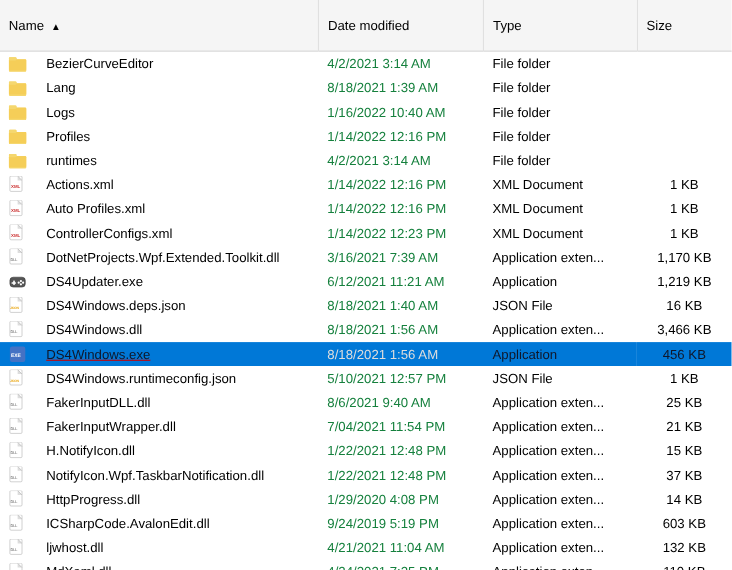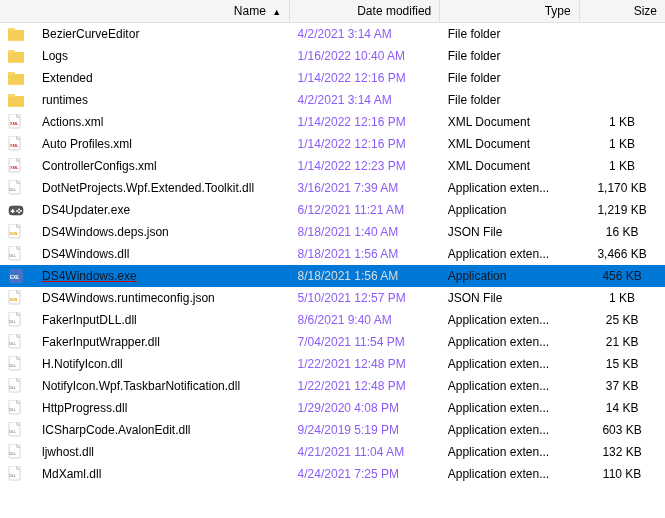--- a/index.html
+++ b/index.html
@@ -13,22 +13,22 @@
       overflow: hidden;
     }
     .file-table {
       width: 100%;
       border-collapse: collapse;
     }
     .file-table thead tr {
       border-bottom: 1px solid #e0e0e0;
     }
     .file-table thead th {
-      text-align: right;
-      padding: 4px 8px;
+      text-align: left;
+      padding: 16px 8px;
       font-weight: normal;
       color: #000;
       background: #f5f5f5;
       border-right: 1px solid #e0e0e0;
       cursor: pointer;
       user-select: none;
       white-space: nowrap;
     }
     .file-table thead th:last-child {
       border-right: none;
@@ -56,21 +56,21 @@
       text-overflow: ellipsis;
       border: none;
     }
     .file-table tbody td:first-child {
       min-width: 270px;
       max-width: 270px;
     }
     .file-table tbody td:nth-child(2) {
       min-width: 140px;
       max-width: 140px;
-      color: #8b5cf6;
+      color: #15803d;
     }
     .file-table tbody tr.selected td:nth-child(2) {
       color: #ddd;
     }
     .file-table tbody td:nth-child(3) {
       min-width: 130px;
       max-width: 130px;
     }
     .file-table tbody td:nth-child(4) {
       text-align: center;
@@ -146,38 +146,55 @@
         <tr>
           <td>
             <div class="name-wrapper">
               <svg class="svg-icon" viewBox="0 0 16 16">
       <rect x="0" y="4" width="16" height="11" rx="1" fill="#F5C842"></rect>
       <rect x="0" y="4" width="16" height="11" rx="1" fill="#F5D76E"></rect>
       <rect x="0" y="2" width="7" height="4" rx="1" fill="#F5D76E"></rect>
       <rect x="0" y="4" width="16" height="10" rx="1" fill="#F5CE58"></rect>
       <rect x="0" y="2" width="7" height="3" rx="1" fill="#F5D76E"></rect>
     </svg>
-              <span>Logs</span>
-            </div>
-          </td>
-          <td>1/16/2022 10:40 AM</td>
+              <span>Lang</span>
+            </div>
+          </td>
+          <td>8/18/2021 1:39 AM</td>
           <td>File folder</td>
           <td></td>
         </tr>
         <tr>
           <td>
             <div class="name-wrapper">
               <svg class="svg-icon" viewBox="0 0 16 16">
       <rect x="0" y="4" width="16" height="11" rx="1" fill="#F5C842"></rect>
       <rect x="0" y="4" width="16" height="11" rx="1" fill="#F5D76E"></rect>
       <rect x="0" y="2" width="7" height="4" rx="1" fill="#F5D76E"></rect>
       <rect x="0" y="4" width="16" height="10" rx="1" fill="#F5CE58"></rect>
       <rect x="0" y="2" width="7" height="3" rx="1" fill="#F5D76E"></rect>
     </svg>
-              <span>Extended</span>
+              <span>Logs</span>
+            </div>
+          </td>
+          <td>1/16/2022 10:40 AM</td>
+          <td>File folder</td>
+          <td></td>
+        </tr>
+        <tr>
+          <td>
+            <div class="name-wrapper">
+              <svg class="svg-icon" viewBox="0 0 16 16">
+      <rect x="0" y="4" width="16" height="11" rx="1" fill="#F5C842"></rect>
+      <rect x="0" y="4" width="16" height="11" rx="1" fill="#F5D76E"></rect>
+      <rect x="0" y="2" width="7" height="4" rx="1" fill="#F5D76E"></rect>
+      <rect x="0" y="4" width="16" height="10" rx="1" fill="#F5CE58"></rect>
+      <rect x="0" y="2" width="7" height="3" rx="1" fill="#F5D76E"></rect>
+    </svg>
+              <span>Profiles</span>
             </div>
           </td>
           <td>1/14/2022 12:16 PM</td>
           <td>File folder</td>
           <td></td>
         </tr>
         <tr>
           <td>
             <div class="name-wrapper">
               <svg class="svg-icon" viewBox="0 0 16 16">

